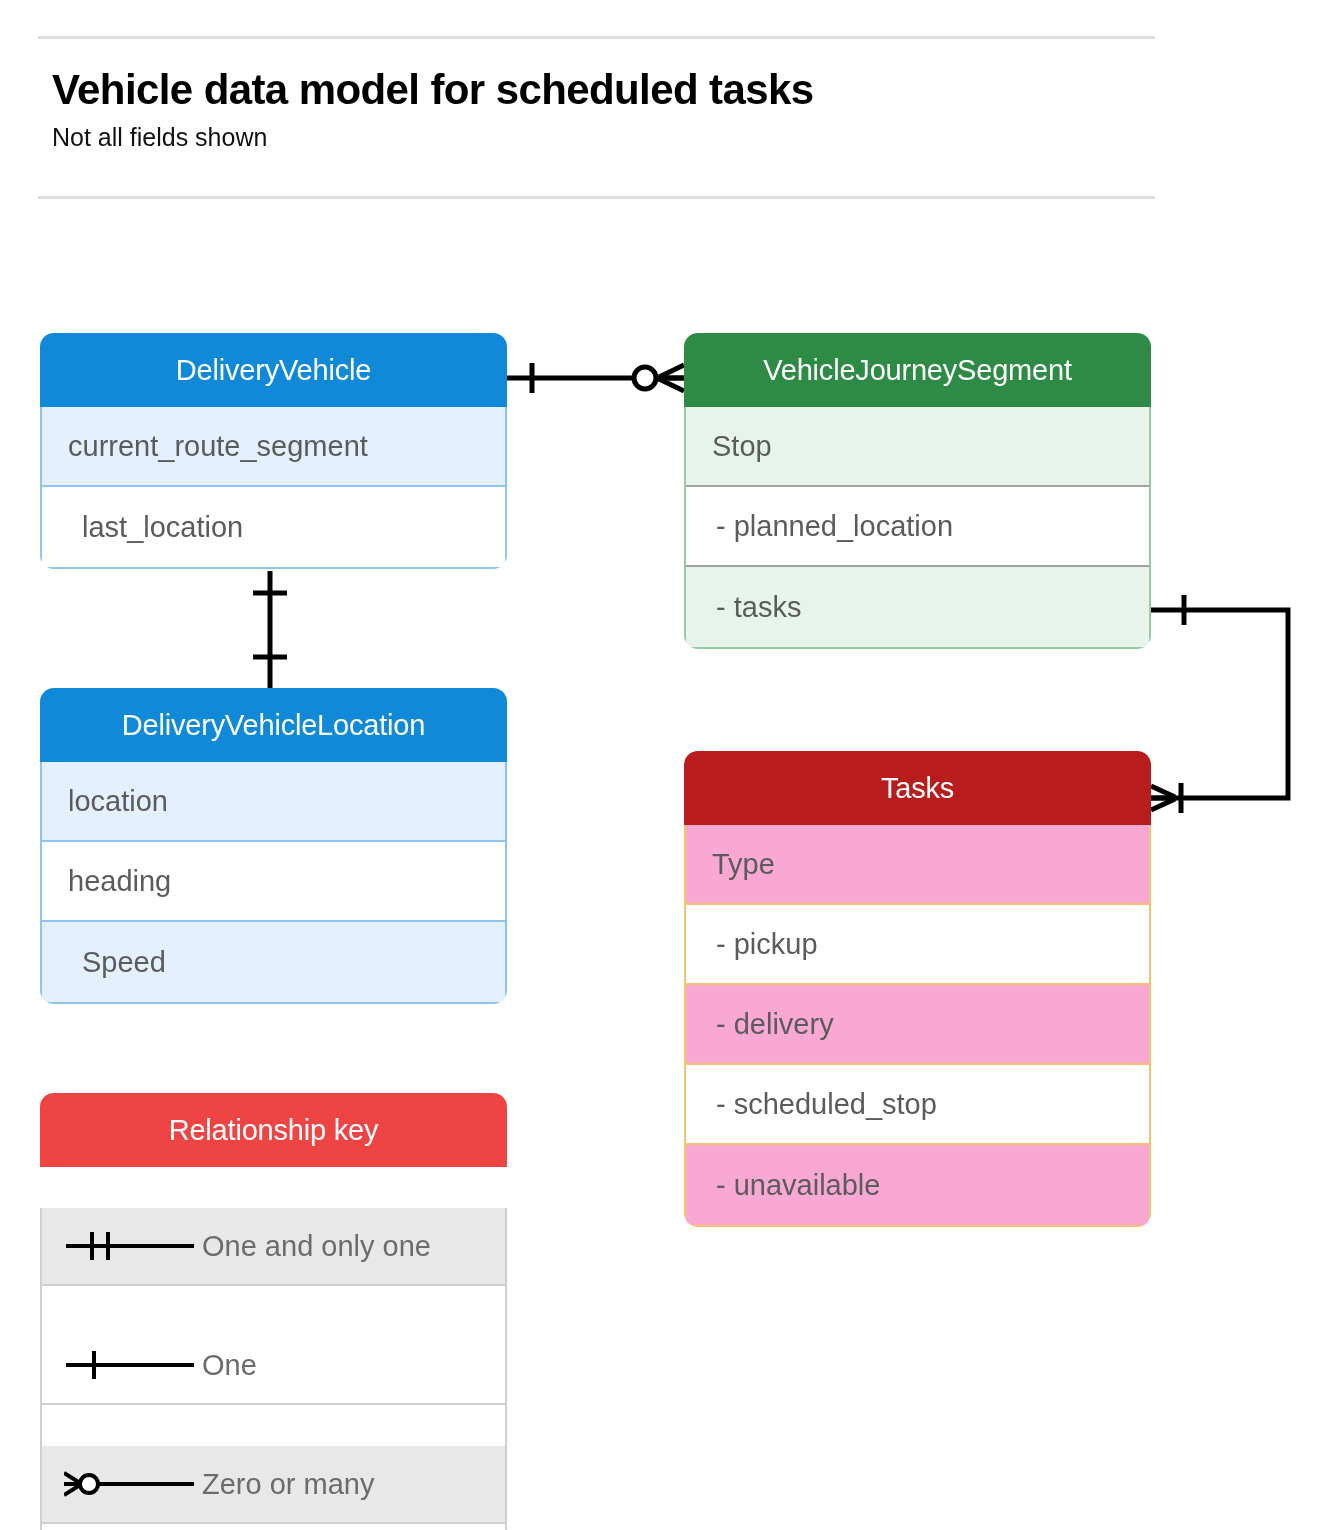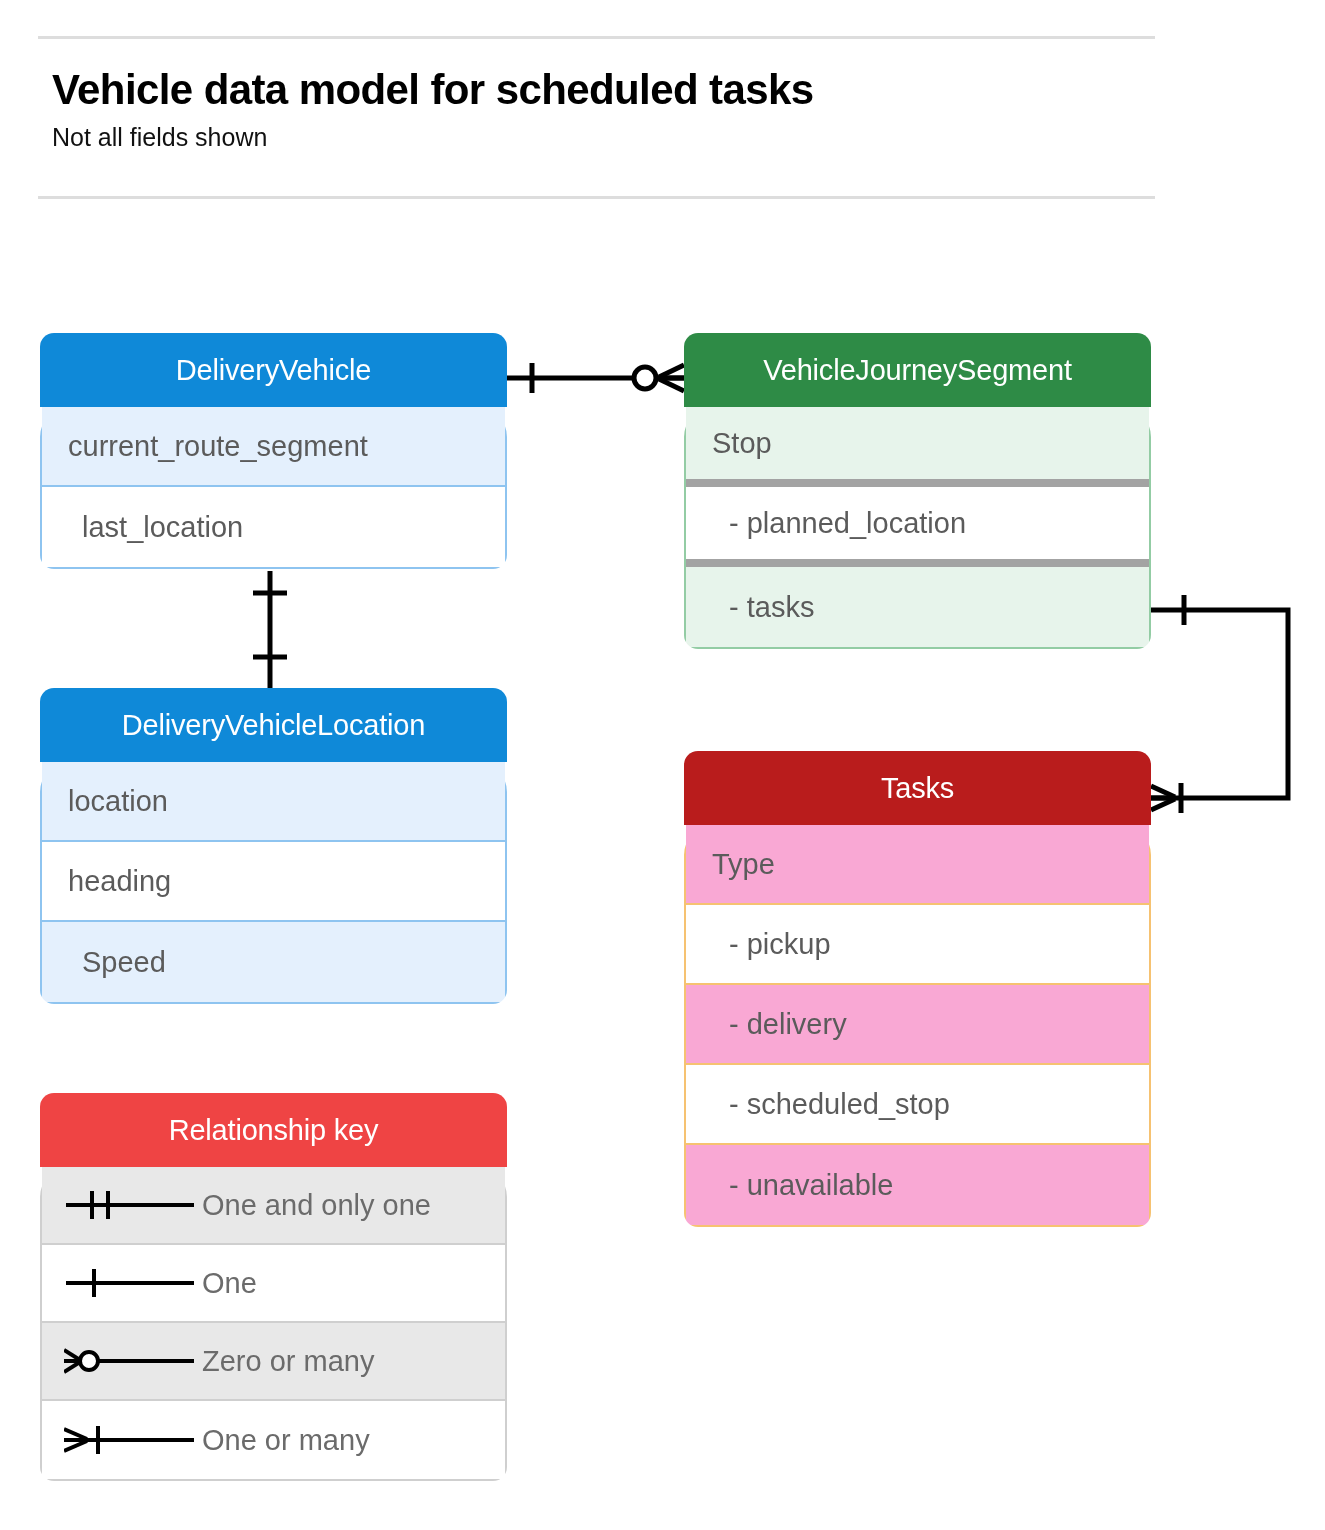--- a/index.html
+++ b/index.html
@@ -58,63 +58,62 @@
     align-items: center;
     justify-content: center;
     color: #ffffff;
     font-size: 29px;
     font-weight: normal;
     letter-spacing: -0.2px;
     box-sizing: border-box;
   }
   .entity-rows {
     box-sizing: border-box;
-    border-radius: 30px;
   }
   .entity-row {
     height: 80px;
     display: flex;
     align-items: center;
     padding-left: 26px;
     font-size: 29px;
     color: #5b5b5b;
     box-sizing: border-box;
     white-space: nowrap;
   }
-  .entity-row.sub { padding-left: 43px; }
+  .entity-row.sub { padding-left: 30px; }
 
   
   .theme-blue .entity-header { background: #0F89D8; }
   .theme-blue .entity-rows   { border: 2px solid #8EC4F0; border-top: none;
                                border-bottom-left-radius: 6px; border-bottom-right-radius: 6px; }
   .theme-blue .entity-row    { border-bottom: 2px solid #8EC4F0; background: #ffffff; }
   .theme-blue .entity-row:last-child { border-bottom: none; padding-left: 40px; }
   .theme-blue .entity-row.alt { background: #E4F0FD; }
 
   
   .theme-green .entity-header { background: #2E8B46; }
   .theme-green .entity-rows   { border: 2px solid #93CCA4; border-top: none;
                                 border-bottom-left-radius: 6px; border-bottom-right-radius: 6px; }
-  .theme-green .entity-row    { border-bottom: 8px solid #a3a3a3; background: #ffffff; }
+  .theme-green .entity-row    { border-bottom: 2px solid #a3a3a3; background: #ffffff; }
   .theme-green .entity-row:last-child { border-bottom: none; }
   .theme-green .entity-row.alt { background: #E7F4EB; }
 
   
   .theme-orange .entity-header { background: #b91c1c; }
   .theme-orange .entity-rows   { border: 2px solid #F6C271; border-top: none;
                                  border-bottom-left-radius: 6px; border-bottom-right-radius: 6px; }
   .theme-orange .entity-row    { border-bottom: 2px solid #F6C271; background: #ffffff; }
   .theme-orange .entity-row:last-child { border-bottom: none; }
   .theme-orange .entity-row.alt { background: #f9a8d4; }
 
   
   .theme-gray .entity-header { background: #ef4444; }
   .theme-gray .entity-rows   { border: 2px solid #cfcfcf; border-top: none;
                                border-bottom-left-radius: 6px; border-bottom-right-radius: 6px; }
-  .theme-gray .legend-row    { border-bottom: 2px solid #cfcfcf; background: #ffffff; }
+  .theme-gray .legend-row    { border-bottom: 2px solid #cfcfcf; background: #ffffff; margin-top: 41px; }
   .theme-gray .legend-row:last-child { border-bottom: none; }
   .theme-gray .legend-row.alt { background: #E8E8E8; }
 
   
   #entity-delivery-vehicle          { left: 40px;  top: 333px; width: 467px; }
   #entity-vehicle-journey-segment   { left: 684px; top: 333px; width: 467px; }
   #entity-delivery-vehicle-location { left: 40px;  top: 688px; width: 467px; }
   #entity-tasks                     { left: 684px; top: 751px; width: 467px; }
   #legend-box                       { left: 40px;  top: 1093px; width: 467px; }
 

